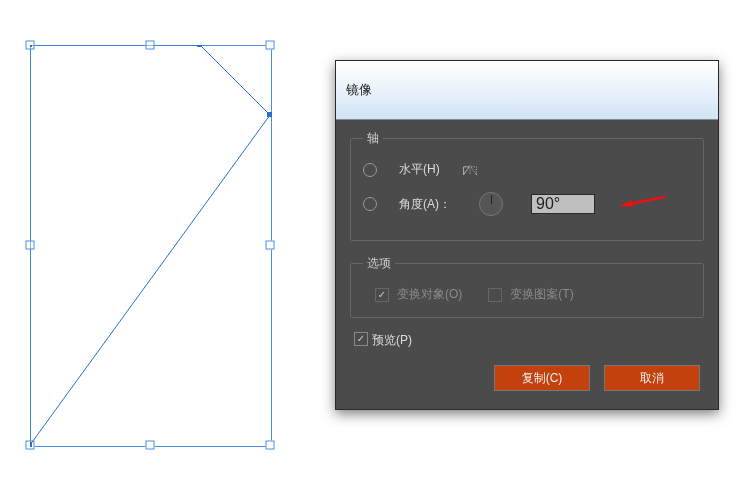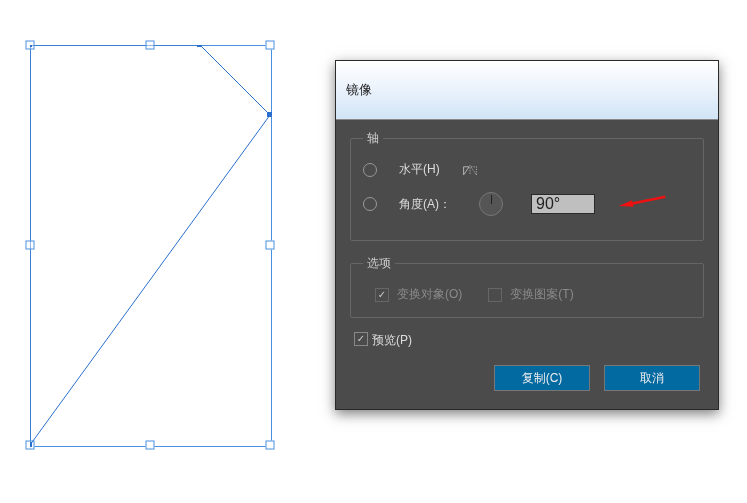--- a/index.html
+++ b/index.html
@@ -186,21 +186,21 @@
     display: flex;
     gap: 14px;
     justify-content: flex-end;
     padding: 0 4px 4px 0;
   }
   .btn {
     width: 94px;
     height: 24px;
     line-height: 24px;
     text-align: center;
-    background: #0369a1;
+    background: #c2410c;
     border: 1px solid #777;
     color: #eee;
     font-size: 12px;
     cursor: default;
   }
 </style>
 </head>
 <body>
 
 <div class="canvas">

